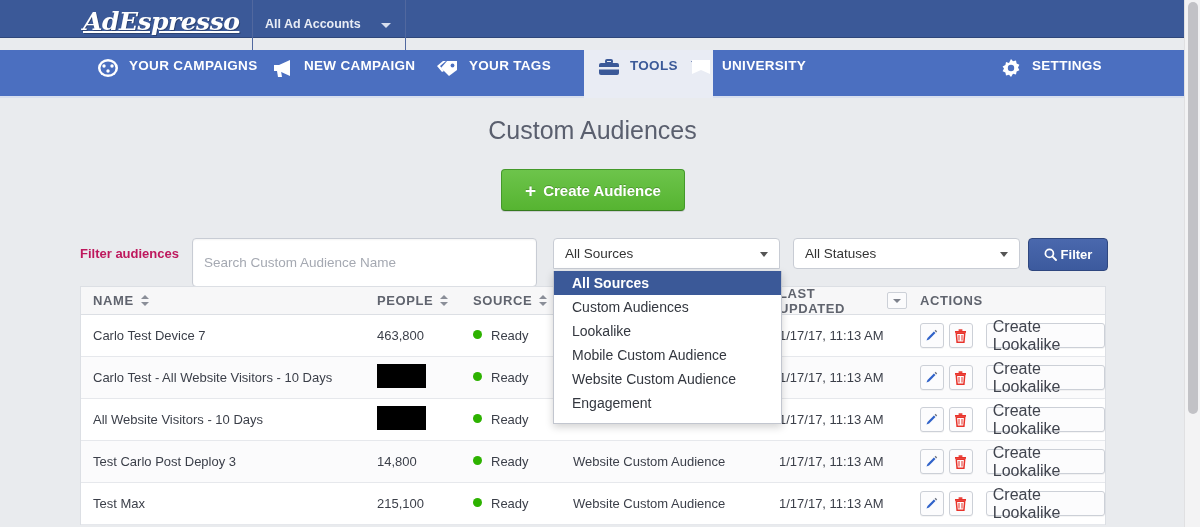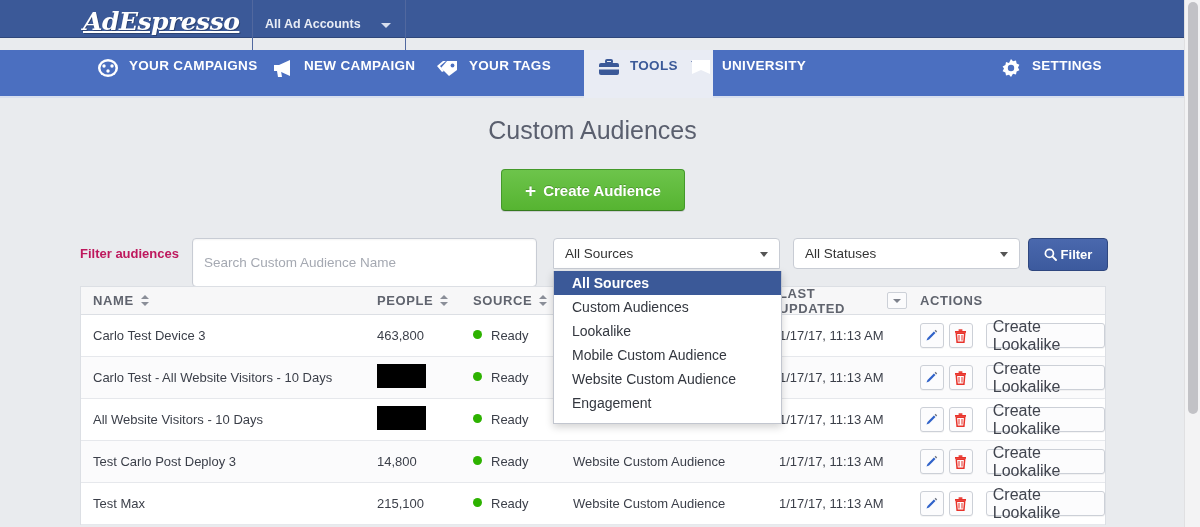--- a/index.html
+++ b/index.html
@@ -342,21 +342,21 @@
             <i></i>
           </span>
       </div>
       <div class="th c-actions">
         <span>ACTIONS</span>
       </div>
     </div>
 
     <div id="tbody">
         <div class="trow">
-          <div class="td c-name">Carlo Test Device 3</div>
+          <div class="td c-name">Carlo Test Device 7</div>
           <div class="td c-people">463,800</div>
           <div class="td c-status"><span class="dot"></span><span>Ready</span></div>
           <div class="td c-source"></div>
           <div class="td c-updated">1/17/17, 11:13 AM</div>
           <div class="td c-actions">
             <div class="act">
               <span class="btn-ico">
                 <svg width="13" height="13" viewBox="0 0 13 13">
                   <path d="M1.5 11.5l1-2.6 6.4-6.4 1.6 1.6-6.4 6.4z" fill="#2f62c9"></path>
                   <path d="M9.6 1.8l1.6 1.6 1-1-1.6-1.6z" fill="#6b7280"></path>

